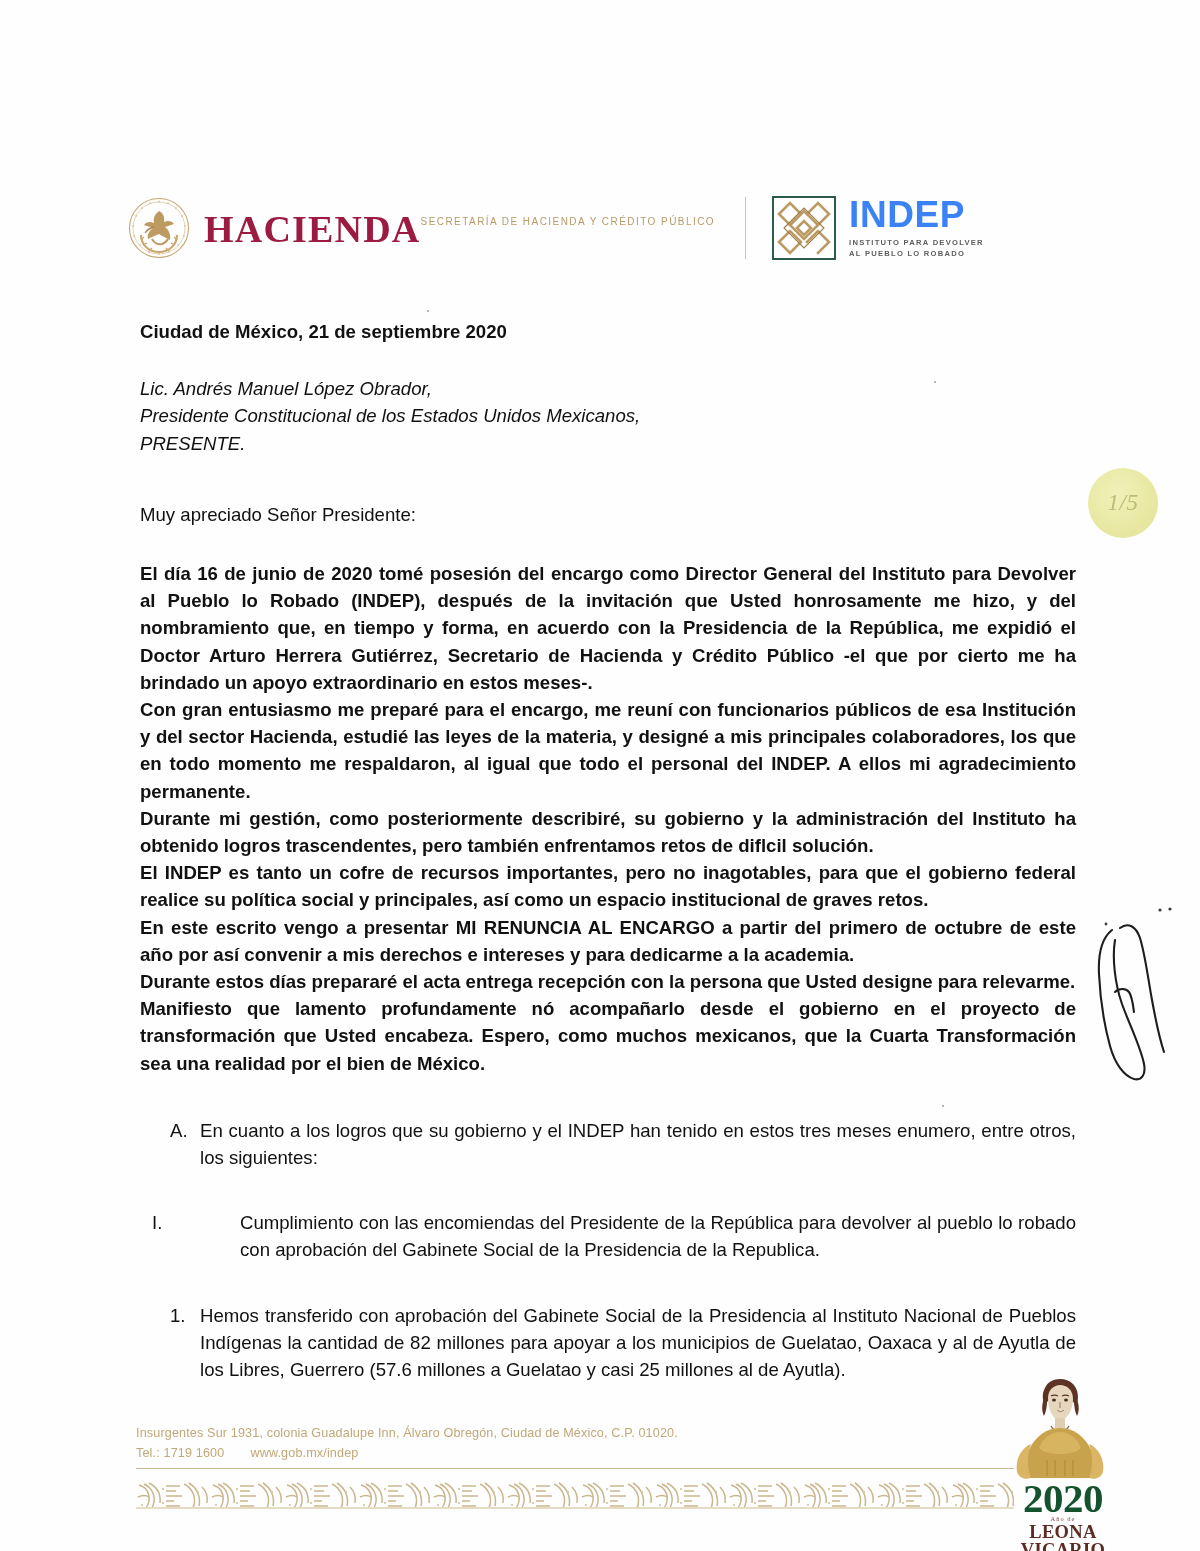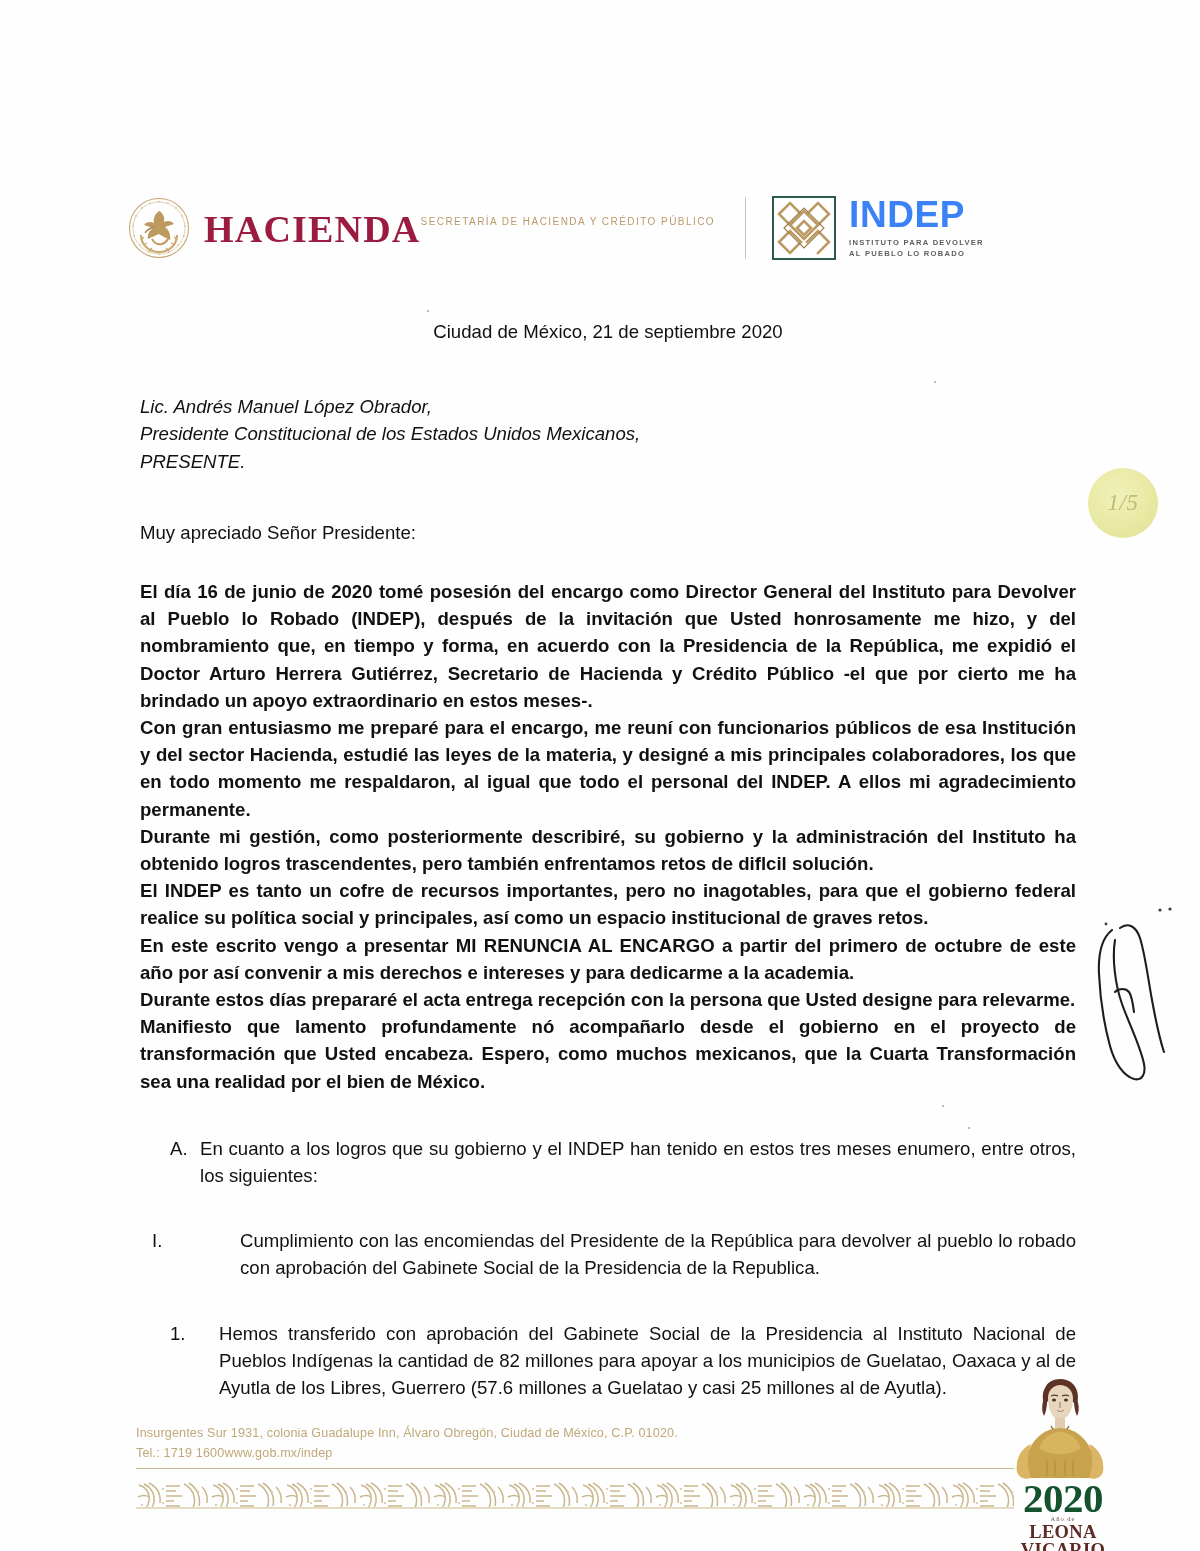--- a/index.html
+++ b/index.html
@@ -121,23 +121,24 @@
     position: absolute;
     left: 140px;
     top: 318px;
     width: 936px;
     font-size: 18.6px;
     line-height: 27.2px;
     color: #111111;
   }
 
   .date-line {
-    text-align: center;
-    margin-bottom: 48px;
+    text-align: left;
+    margin-bottom: 30px;
     white-space: nowrap;
+    font-weight: bold;
   }
 
   .addressee { margin-bottom: 44px; }
   .addressee div { white-space: nowrap; font-style: italic; }
 
   .greeting { margin-bottom: 32px; }
 
   .para {
     text-align: justify;
     text-justify: inter-word;
@@ -168,21 +169,21 @@
   .list-roman .marker { width: 88px; flex: 0 0 88px; }
   .list-roman .content { flex: 1; text-align: justify; }
 
   
   .list-num {
     margin-top: 38px;
     padding-left: 30px;
     display: flex;
   }
   .list-num .marker { width: 30px; flex: 0 0 30px; }
-  .list-num .content { flex: 1; text-align: justify; margin-left: 19px; }
+  .list-num .content { flex: 1; text-align: justify; }
 
   
   .page-stamp {
     position: absolute;
     left: 1088px;
     top: 468px;
     width: 70px;
     height: 70px;
     border-radius: 50%;
     background: radial-gradient(circle at 42% 38%, #eff0b4 0%, #e8e89d 55%, #dcdd8d 100%);
@@ -223,20 +224,21 @@
   }
   .footer-text {
     font-size: 12.6px;
     line-height: 1.55;
     color: #c0a878;
     letter-spacing: 0.15px;
     white-space: nowrap;
   }
   .footer-text .tel-row {
     display: flex;
+    gap: 26px;
   }
   .footer-rule {
     margin-top: 5px;
     height: 1px;
     background: #cbb98f;
     width: 878px;
   }
 
   
   .footer-band {

